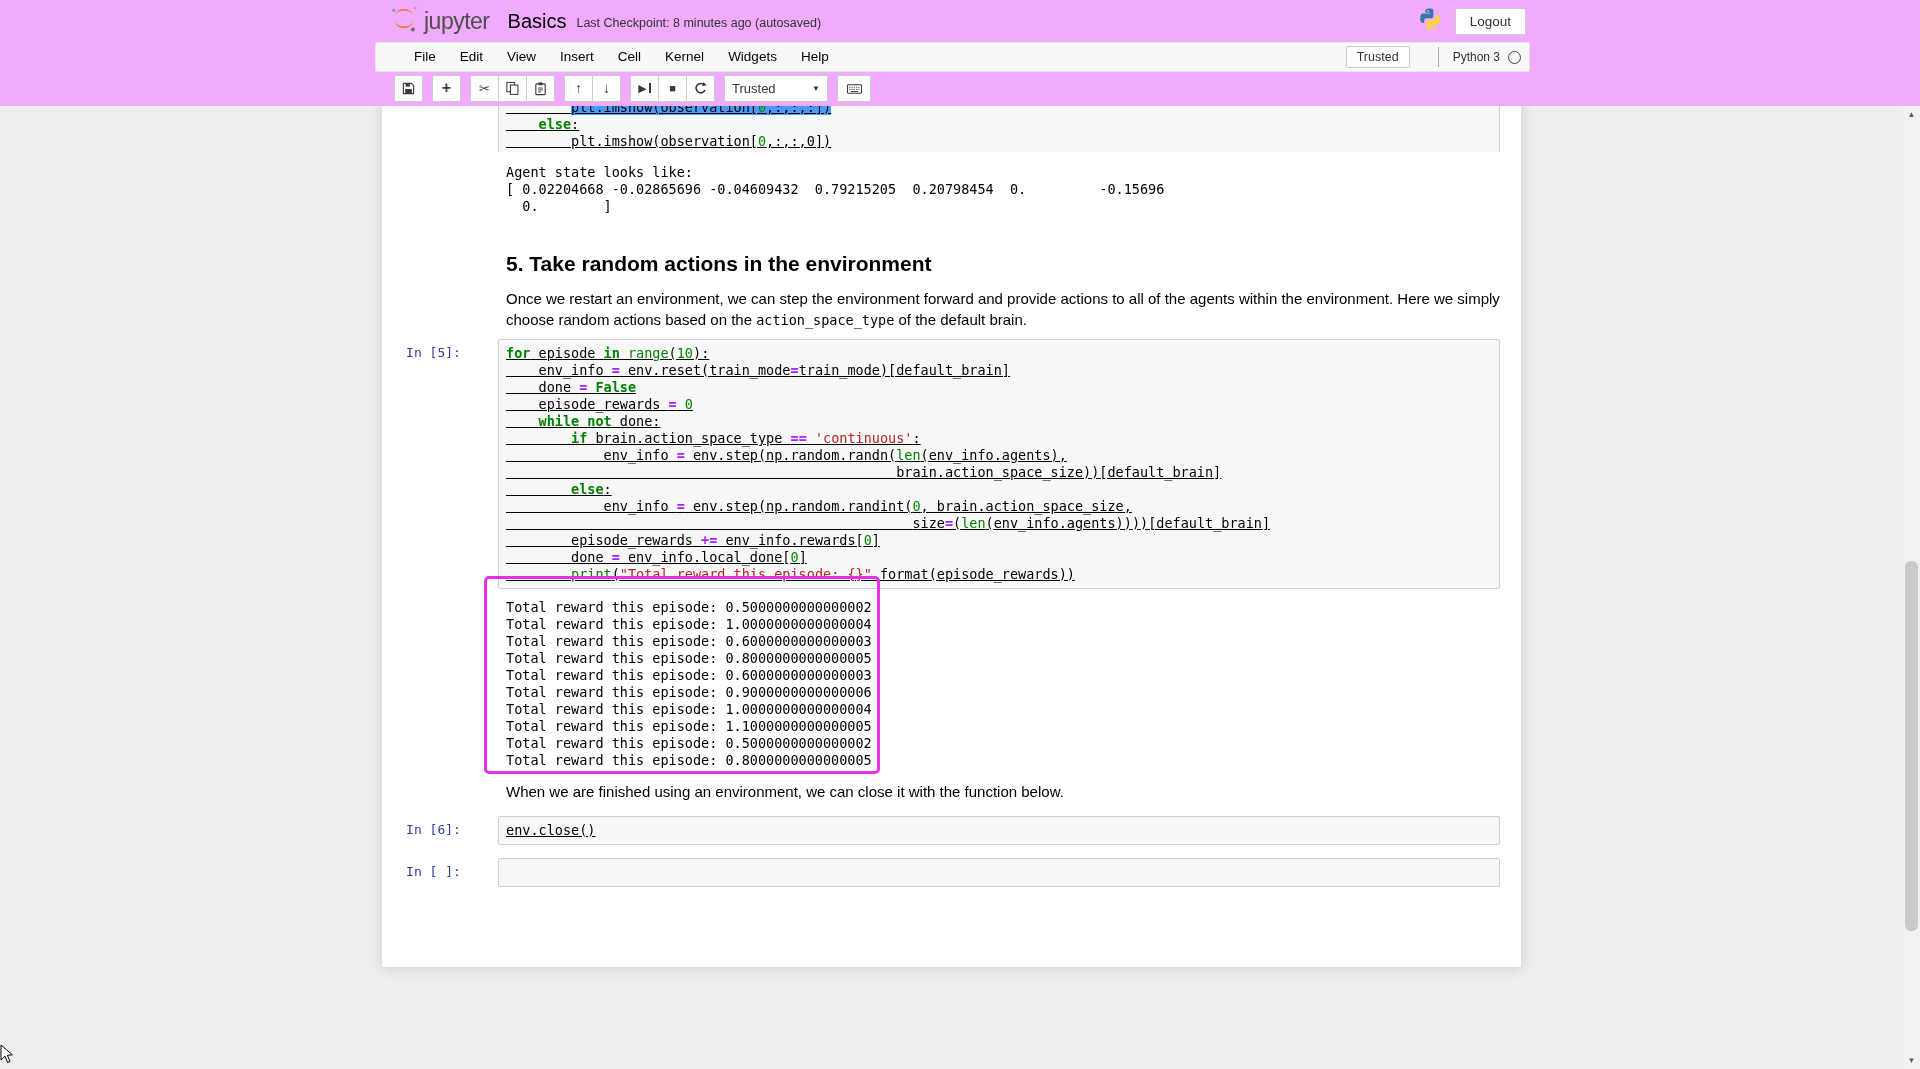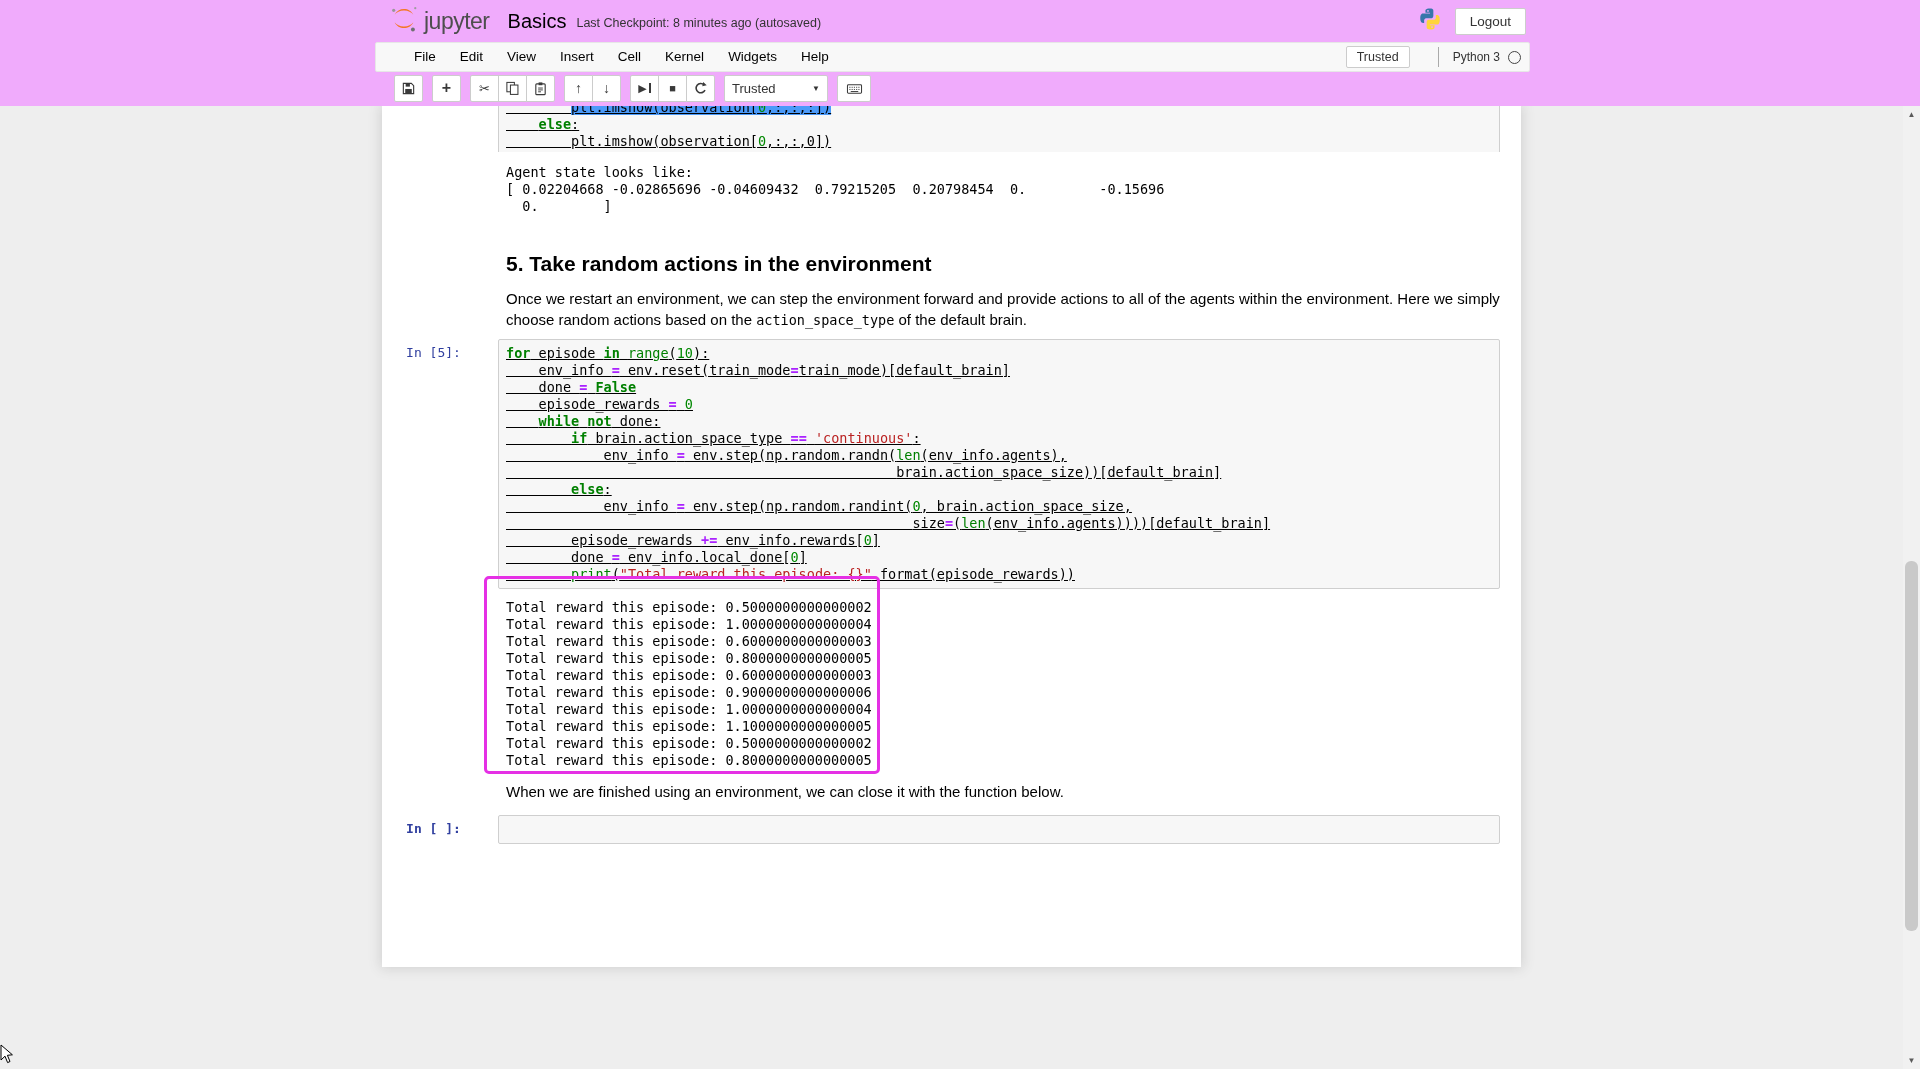--- a/index.html
+++ b/index.html
@@ -78,21 +78,21 @@
   pre.output { color:#000; }
   .out-agent { margin-top:12px; }
   .md-h { font-size:21px; font-weight:bold; color:#000; line-height:25px; }
   .h5m { margin-top:36px; margin-bottom:0; }
   .md-p { font-size:15px; line-height:21px; color:#000; max-width:994px; margin-top:12px; }
   .md-p code { font-family:"DejaVu Sans Mono", monospace; font-size:13.5px; }
   .cell5row { margin-top:8px; }
   .out-rewards { margin-top:10px; }
   .h6m { margin-top:36px; }
   .cell6row { margin-top:14px; }
-  .emptyrow { margin-top:13px;font-weight:bold; }
+  .emptyrow { margin-top:13px; }
   .empty-line { height:17px; }
 
   
   .hlbox { position:absolute; left:102px; top:470px; width:396px; height:198px;
            border:3px solid #e530e5; border-radius:5px; pointer-events:none; z-index:3; }
 
   
   .sbar { position:absolute; top:106px; right:0; width:17px; height:963px; background:#f1f1f1; }
   .sbar .arr { position:absolute; left:0; width:17px; height:17px; display:flex; align-items:center;
                justify-content:center; font-size:8px; color:#5a5a5a; background:#f1f1f1; cursor:pointer; }
@@ -261,20 +261,28 @@
 Total reward this episode: 0.8000000000000005
 Total reward this episode: 0.6000000000000003
 Total reward this episode: 0.9000000000000006
 Total reward this episode: 1.0000000000000004
 Total reward this episode: 1.1000000000000005
 Total reward this episode: 0.5000000000000002
 Total reward this episode: 0.8000000000000005</pre>
 
     <p class="md-p indent">When we are finished using an environment, we can close it with the function below.</p>
 
+    <div class="cellrow cell6row">
+      <div class="prompt">In [6]:</div>
+      <div class="inputwrap">
+        <div class="input-area">
+          <pre class="code"><div class="cl"><span class="v">env.close()</span></div></pre>
+        </div>
+      </div>
+    </div>
 
     <div class="cellrow emptyrow">
       <div class="prompt">In [ ]:</div>
       <div class="inputwrap">
         <div class="input-area">
           <pre class="code"><div class="empty-line"> </div></pre>
         </div>
       </div>
     </div>
 

